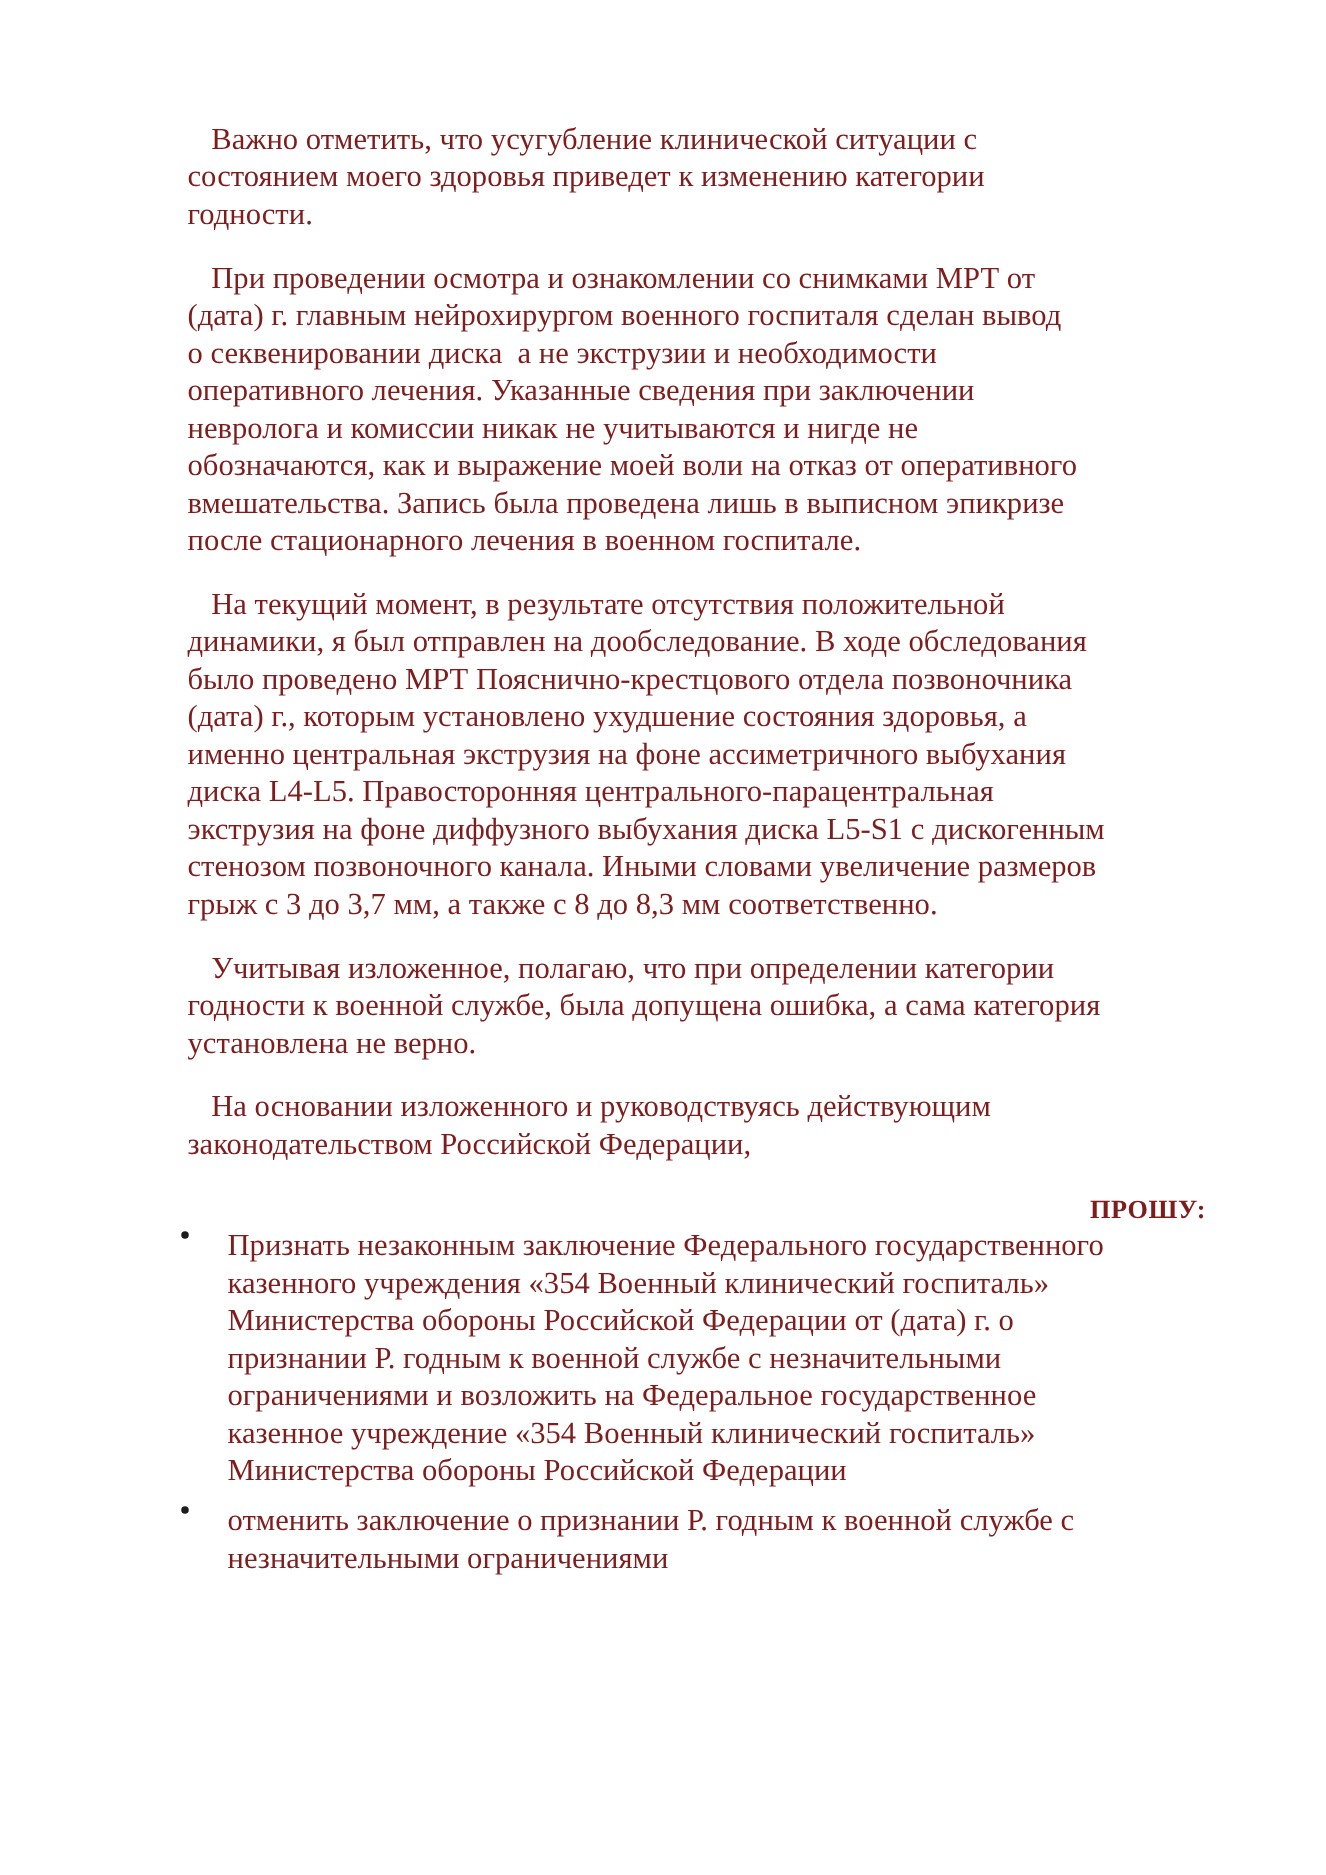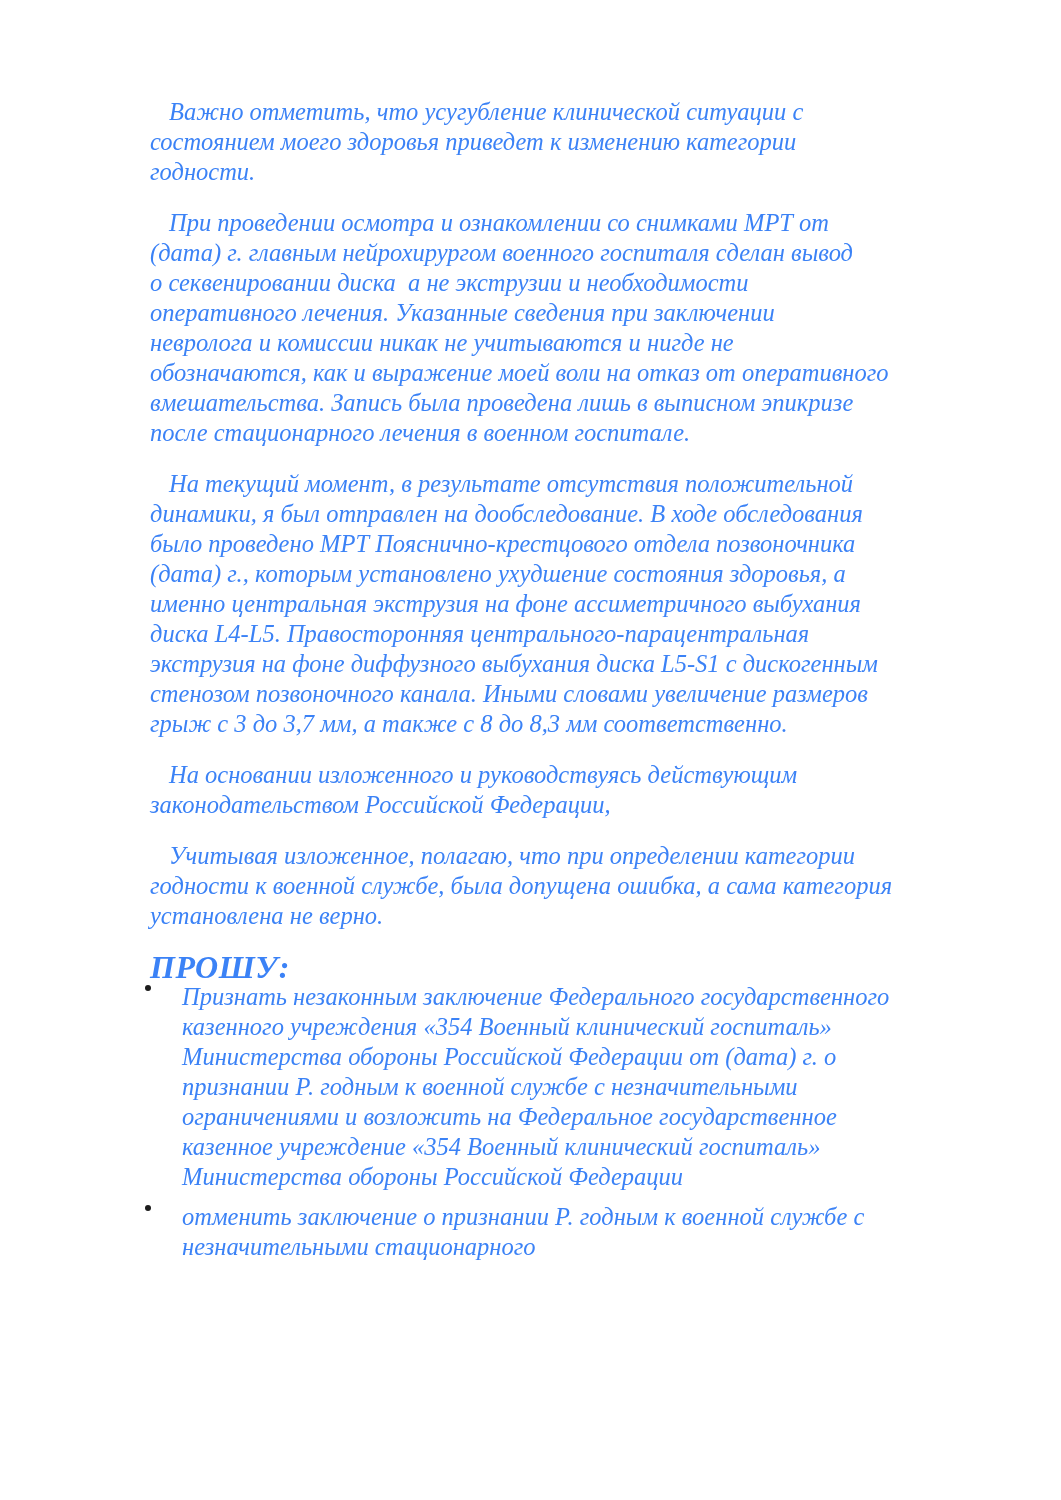--- a/index.html
+++ b/index.html
@@ -15,34 +15,33 @@
     overflow: hidden;
   }
   .content {
     position: absolute;
     left: 150px;
     top: 97px;
     width: 815px;
     font-family: "Liberation Serif", "DejaVu Serif", serif;
     font-size: 24.5px;
     line-height: 30px;
-    color: #3b82f6;
-    font-style: italic;
+    color: #7f1d1d;
   }
   .para {
     margin: 0 0 21px 0;
     text-indent: 19px;
     white-space: pre;
   }
   .heading {
     margin: 13px 0 0 0;
-    font-size: 32px;
+    font-size: 21px;
     line-height: 30px;
     font-weight: 700;
-    text-align: left;
+    text-align: right;
     letter-spacing: 0.5px;
   }
   .bullets {
     list-style: none;
     margin: 0;
     padding: 0;
   }
   .bullet-item {
     position: relative;
     padding-left: 32px;
@@ -84,41 +83,41 @@
 динамики, я был отправлен на дообследование. В ходе обследования
 было проведено МРТ Пояснично-крестцового отдела позвоночника
 (дата) г., которым установлено ухудшение состояния здоровья, а
 именно центральная экструзия на фоне ассиметричного выбухания
 диска L4-L5. Правосторонняя центрального-парацентральная
 экструзия на фоне диффузного выбухания диска L5-S1 с дискогенным
 стенозом позвоночного канала. Иными словами увеличение размеров
 грыж с 3 до 3,7 мм, а также с 8 до 8,3 мм соответственно.</p>
 
 
-    <p class="para">На основании изложенного и руководствуясь действующим
-законодательством Российской Федерации,</p>
-
     <p class="para">Учитывая изложенное, полагаю, что при определении категории
 годности к военной службе, была допущена ошибка, а сама категория
 установлена не верно.</p>
+
+    <p class="para">На основании изложенного и руководствуясь действующим
+законодательством Российской Федерации,</p>
 
     <h2 class="heading">ПРОШУ:</h2>
 
     <ul class="bullets">
       <li class="bullet-item">
         <span class="dot"></span>
         <span class="bullet-text">Признать незаконным заключение Федерального государственного
 казенного учреждения «354 Военный клинический госпиталь»
 Министерства обороны Российской Федерации от (дата) г. о
 признании Р. годным к военной службе с незначительными
 ограничениями и возложить на Федеральное государственное
 казенное учреждение «354 Военный клинический госпиталь»
 Министерства обороны Российской Федерации</span>
       </li>
       <li class="bullet-item">
         <span class="dot"></span>
         <span class="bullet-text">отменить заключение о признании Р. годным к военной службе с
-незначительными стационарного</span>
+незначительными ограничениями</span>
       </li>
     </ul>
 
   </div>
 </div>
 
 </body></html>

